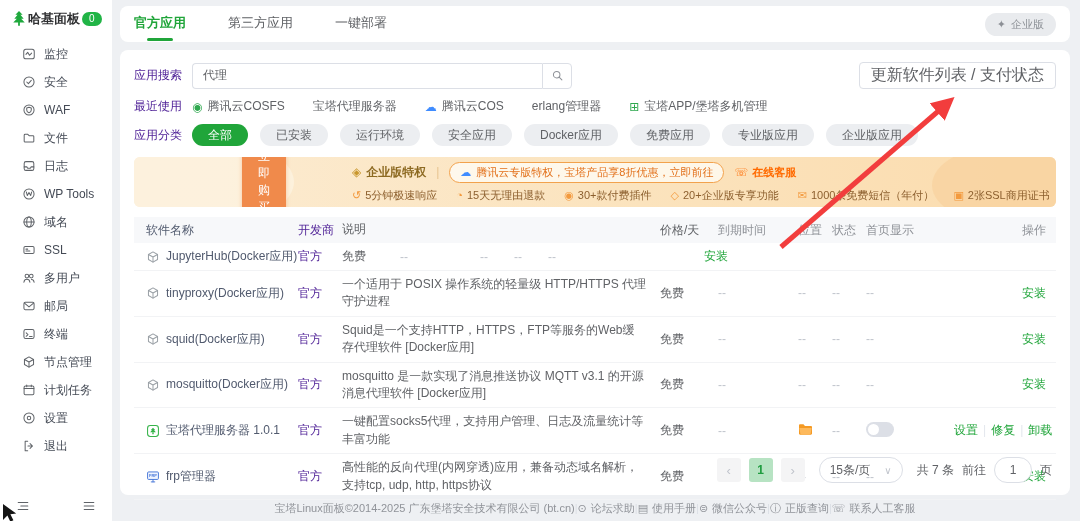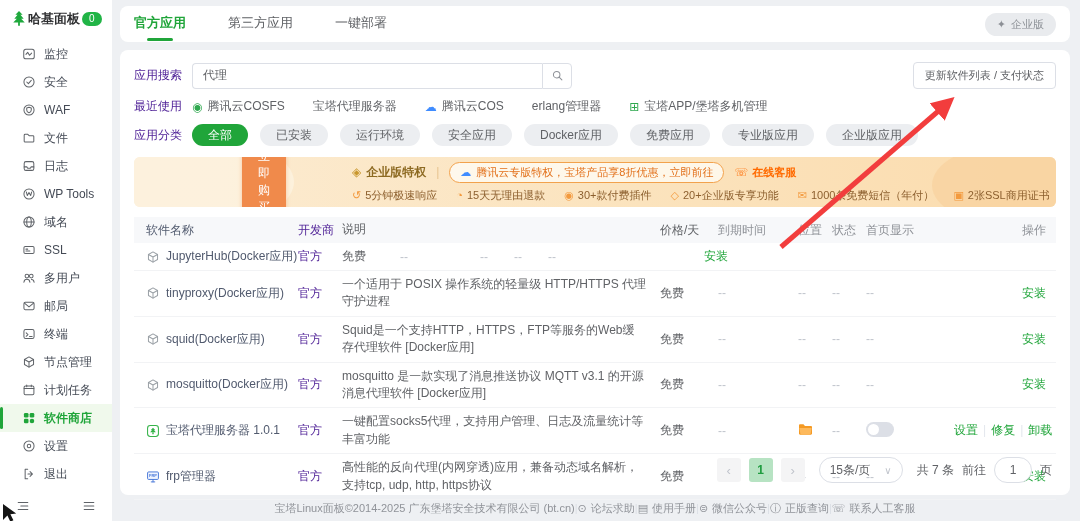--- a/index.html
+++ b/index.html
@@ -28,21 +28,21 @@
   .tab.active::after { content:""; position:absolute; left:50%; transform:translateX(-50%); bottom:1px; width:26px; height:3px; border-radius:2px; background:#20a53a; }
   .ent-pill { margin-left:auto; background:#e9ebee; color:#8c9096; font-size:11px; border-radius:12px; padding:4px 12px; display:flex; gap:5px; align-items:center; cursor:pointer; }
 
   .main-card { background:#fff; border-radius:8px; flex:1; padding:12px 14px 8px 14px; display:flex; flex-direction:column; min-height:0; }
   .lbl { font-size:12px; color:#4c1d95; width:58px; flex-shrink:0; }
   .frow { display:flex; align-items:center; margin-bottom:9px; }
 
   .search-box { display:flex; align-items:center; }
   .search-input { width:350px; height:26px; border:1px solid #dcdfe6; border-right:none; border-radius:4px 0 0 4px; padding:0 10px; font-size:12px; color:#606266; outline:none; }
   .search-btn { width:30px; height:26px; border:1px solid #dcdfe6; background:#fff; border-radius:0 4px 4px 0; cursor:pointer; display:flex; align-items:center; justify-content:center; }
-  .update-btn { margin-left:auto; background:#fff; border:1px solid #dcdfe6; border-radius:4px; height:27px; padding:0 11px; font-size:11px; color:#606266; cursor:pointer; }
+  .update-btn { margin-left:auto; background:#fff; border:1px solid #dcdfe6; border-radius:4px; height:27px; padding:0 11px; font-size:16px; color:#606266; cursor:pointer; }
 
   .recent-item { font-size:12px; color:#606266; margin-right:28px; display:flex; align-items:center; gap:5px; cursor:pointer; }
   .ri-ic { font-size:12px; line-height:1; }
 
   .cat-pill { font-size:12px; color:#606266; background:#eceef1; border-radius:14px; padding:5px 16px; margin-right:12px; cursor:pointer; line-height:1; }
   .cat-pill.active { background:#20a53a; color:#fff; }
 
   
   .banner { position:relative; height:50px; border-radius:6px; background:linear-gradient(90deg,#fcecd3 0%,#fbe3bd 55%,#fbdcae 100%); display:flex; align-items:center; overflow:hidden; margin-bottom:10px; }
   .banner::before { content:""; position:absolute; left:-30px; top:-20px; width:190px; height:90px; background:#fdf3e0; border-radius:50%; opacity:.8; }
@@ -195,29 +195,20 @@
             <path d="M2.8 5.1L8 8l5.2-2.9M8 8v5.8"></path>
           </svg>
         <span>节点管理</span>
       </div>
       <div class="side-item">
         <svg class="ic" width="14" height="14" viewBox="0 0 16 16">
             <rect x="2.4" y="3.4" width="11.2" height="10" rx="1.5"></rect>
             <path d="M2.4 6.4h11.2M5.4 2.2v2.2M10.6 2.2v2.2"></path>
           </svg>
         <span>计划任务</span>
-      </div>
-      <div class="side-item active">
-        <svg width="14" height="14" viewBox="0 0 16 16">
-            <rect x="2.2" y="2.2" width="5.2" height="5.2" rx="1.5" fill="#20a53a"></rect>
-            <rect x="8.8" y="2.2" width="5.2" height="5.2" rx="1.5" fill="#20a53a"></rect>
-            <rect x="2.2" y="8.8" width="5.2" height="5.2" rx="1.5" fill="#20a53a"></rect>
-            <rect x="8.8" y="8.8" width="5.2" height="5.2" rx="2.6" fill="#20a53a"></rect>
-          </svg>
-        <span>软件商店</span>
       </div>
       <div class="side-item">
         <svg class="ic" width="14" height="14" viewBox="0 0 16 16">
             <circle cx="8" cy="8" r="5.8"></circle>
             <circle cx="8" cy="8" r="2"></circle>
           </svg>
         <span>设置</span>
       </div>
       <div class="side-item">
         <svg class="ic" width="14" height="14" viewBox="0 0 16 16">

